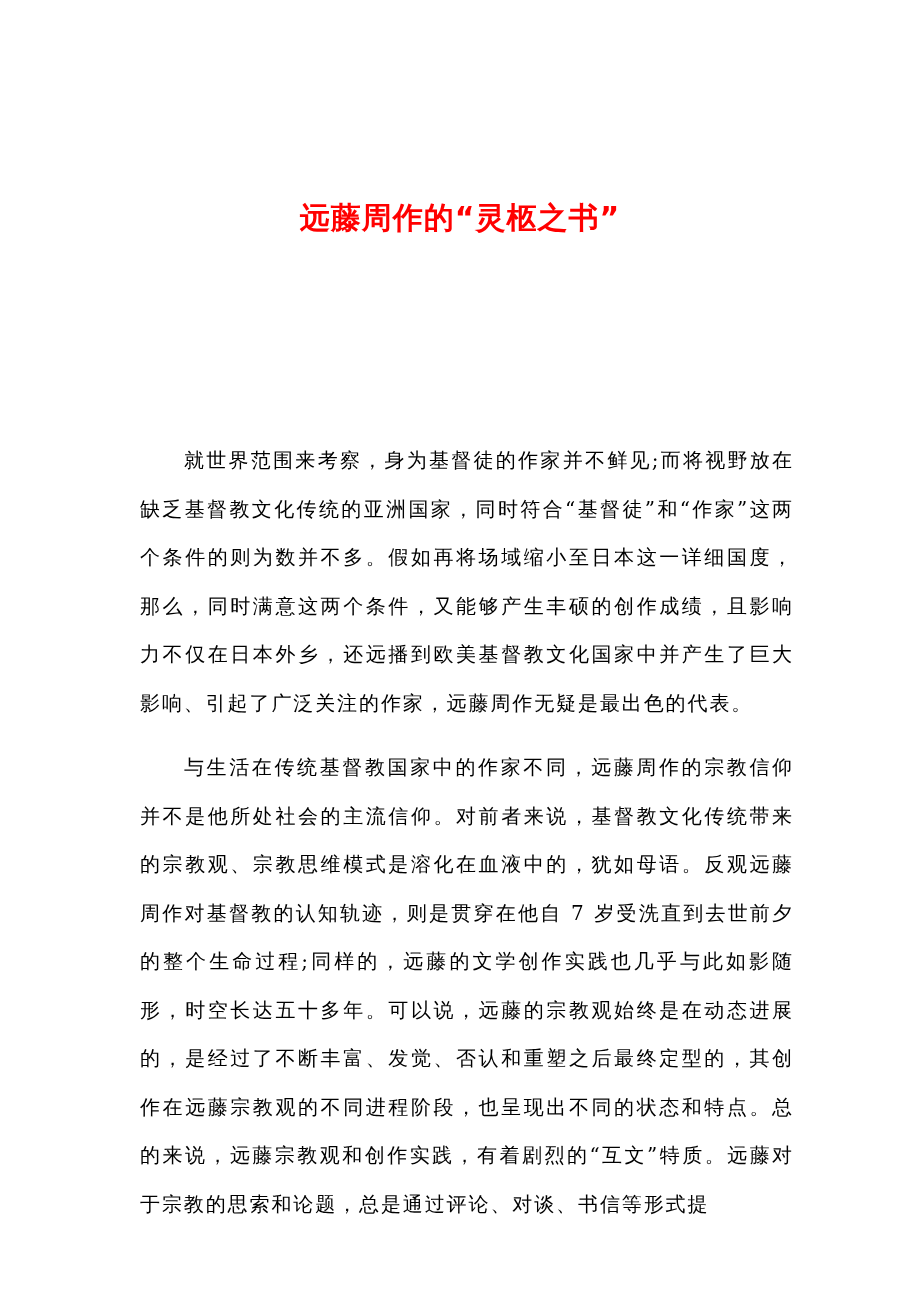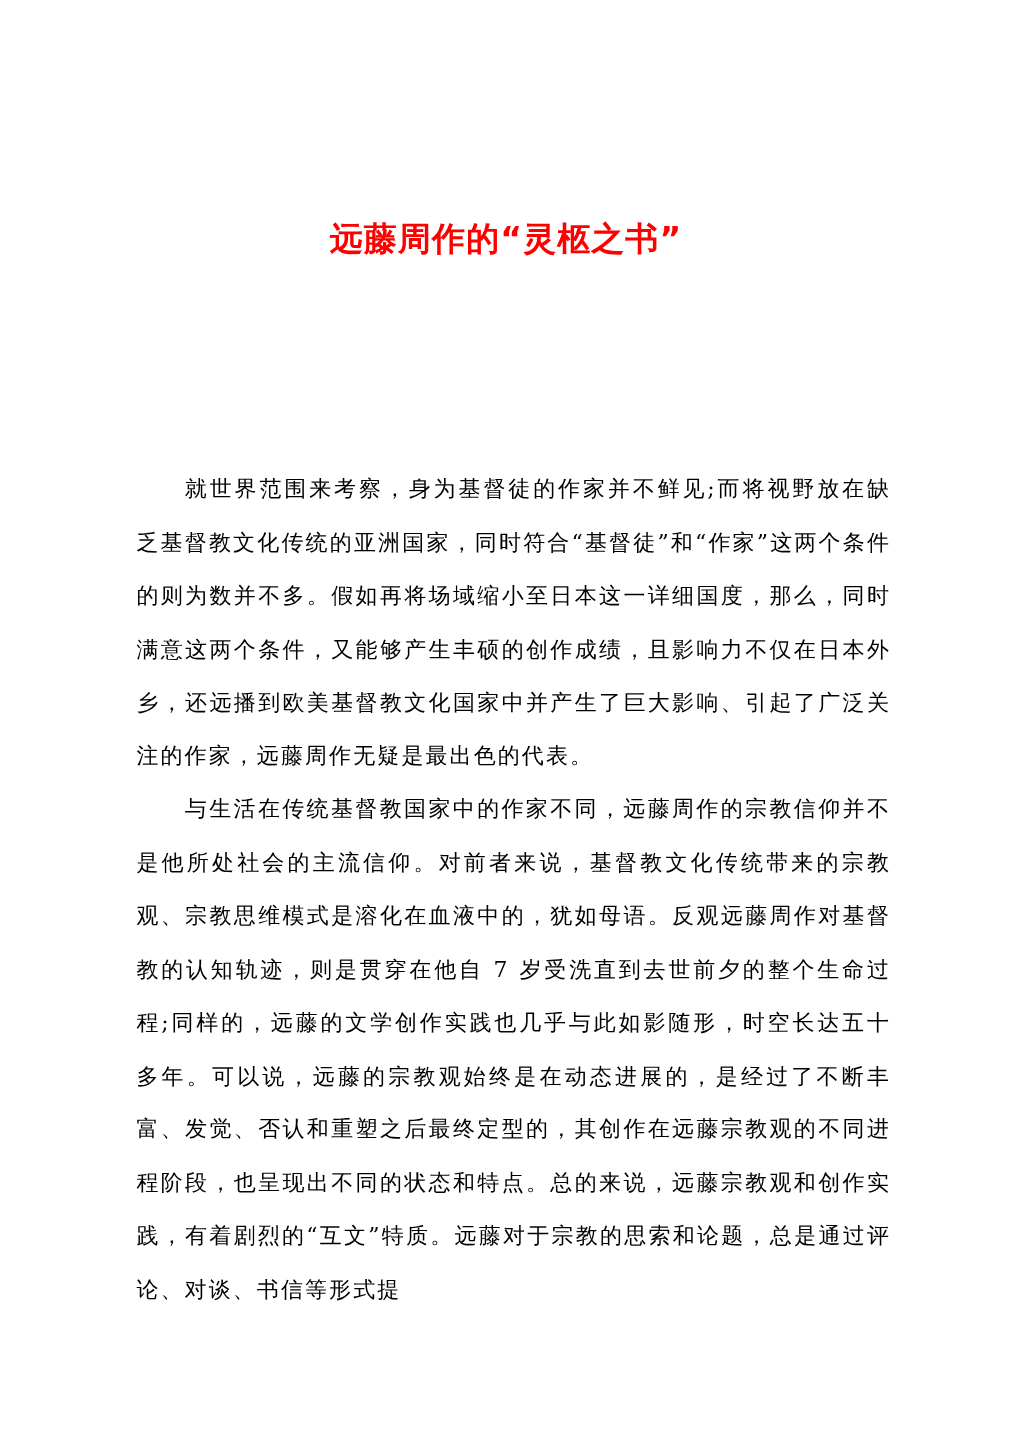--- a/index.html
+++ b/index.html
@@ -37,21 +37,21 @@
       letter-spacing: 1px;
       margin: 0;
     }
     .body-text {
       position: absolute;
       left: 124px;
       top: 420px;
       width: 686px;
     }
     .para {
-      margin: 0;
+      margin: 16px;
       font-size: 20px;
       line-height: 48.5px;
       letter-spacing: 1.9px;
       text-indent: 44px;
       text-align: justify;
       text-justify: inter-character;
       word-break: break-all;
     }
   </style>
 </head>

